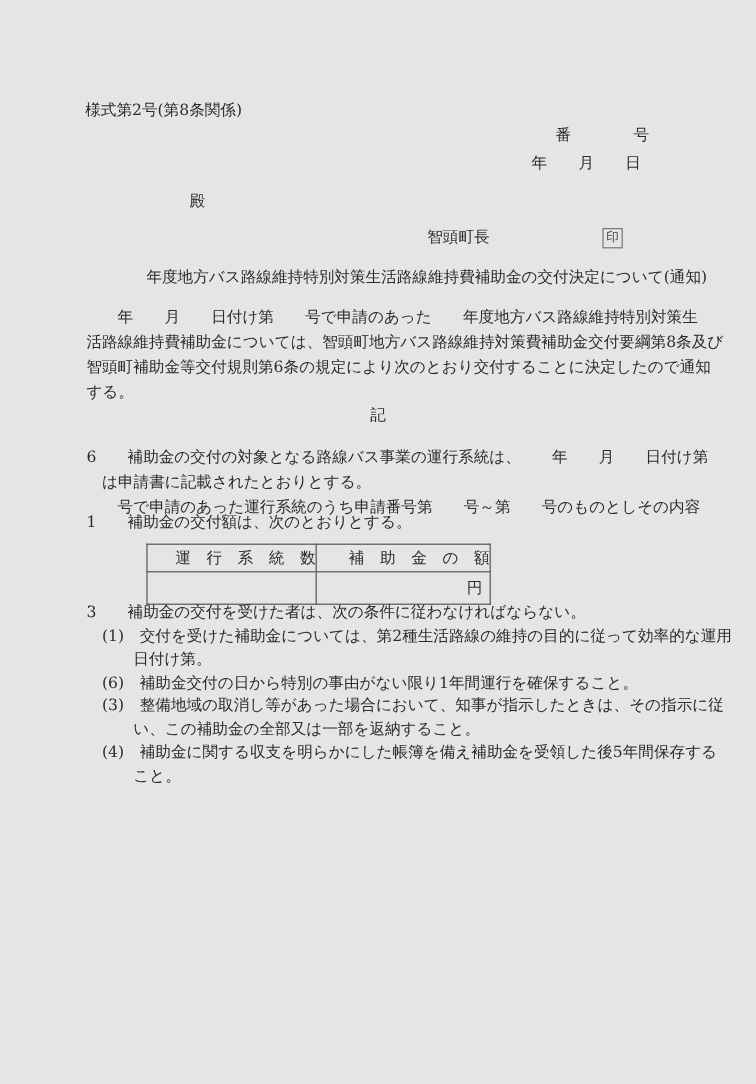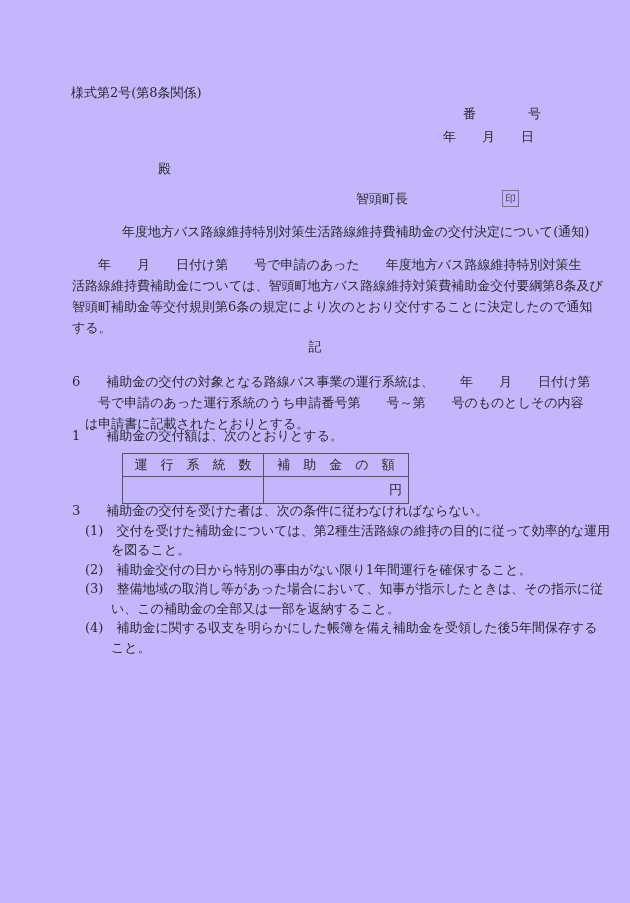--- a/index.html
+++ b/index.html
@@ -1,20 +1,20 @@
 <!DOCTYPE html>
 <html><head>
 <meta charset="utf-8">
 <style>
   html, body { margin: 0; padding: 0; background: #ffffff; }
   .page {
     position: relative;
     width: 630px;
     height: 903px;
-    background: #c4b5fd;
+    background: #e5e5e5;
     color: #2b2b2b;
     font-family: "DejaVu Serif", "Liberation Serif", serif;
     font-size: 13px;
     overflow: hidden;
   }
   .abs { position: absolute; }
   .line { white-space: pre; line-height: 21px; }
 
   .form-label   { left: 71px;  top: 82px; }
   .doc-number   { left: 443px; top: 103px; margin-left: 20px; }
@@ -41,21 +41,21 @@
     border-collapse: collapse;
     table-layout: fixed;
   }
   .grant-table th, .grant-table td {
     border: 1px solid #555;
     font-weight: normal;
     font-size: 13px;
     white-space: pre;
     padding: 0;
   }
-  .grant-table th { height: 22px; text-align: center; }
+  .grant-table th { height: 22px; text-align: right; }
   .grant-table td { height: 26px; }
   .col-systems { width: 140px; }
   .col-amount  { width: 138px; }
   .cell-amount { text-align: right; padding-right: 6px !important; }
 
   .item3 { left: 72px; top: 501px; }
   .item3 .line { line-height: 19.5px; }
 </style>
 </head>
 <body>
@@ -78,43 +78,43 @@
     <div class="line">　　年　　月　　日付け第　　号で申請のあった　　年度地方バス路線維持特別対策生</div>
     <div class="line">活路線維持費補助金については、智頭町地方バス路線維持対策費補助金交付要綱第8条及び</div>
     <div class="line">智頭町補助金等交付規則第6条の規定により次のとおり交付することに決定したので通知</div>
     <div class="line">する。</div>
   </div>
 
   <div class="abs line ki">記</div>
 
   <div class="abs item1">
     <div class="line">6　　補助金の交付の対象となる路線バス事業の運行系統は、　　年　　月　　日付け第</div>
+    <div class="line">　は申請書に記載されたとおりとする。</div>
     <div class="line">　　号で申請のあった運行系統のうち申請番号第　　号～第　　号のものとしその内容</div>
-    <div class="line">　は申請書に記載されたとおりとする。</div>
   </div>
 
   <div class="abs line item2">1　　補助金の交付額は、次のとおりとする。</div>
 
   <table class="abs grant-table">
     <tbody>
         <tr>
       <th class="col-systems">運　行　系　統　数</th>
       <th class="col-amount">補　助　金　の　額</th>
     </tr>
     <tr>
       <td class="col-systems"></td>
       <td class="col-amount cell-amount">円</td>
     </tr>
   </tbody>
     </table>
 
   <div class="abs item3">
     <div class="line">3　　補助金の交付を受けた者は、次の条件に従わなければならない。</div>
     <div class="line">　(1)　交付を受けた補助金については、第2種生活路線の維持の目的に従って効率的な運用</div>
-    <div class="line">　　　を図ること。</div>
-    <div class="line">　(2)　補助金交付の日から特別の事由がない限り1年間運行を確保すること。</div>
+    <div class="line">　　　日付け第。</div>
+    <div class="line">　(6)　補助金交付の日から特別の事由がない限り1年間運行を確保すること。</div>
     <div class="line">　(3)　整備地域の取消し等があった場合において、知事が指示したときは、その指示に従</div>
     <div class="line">　　　い、この補助金の全部又は一部を返納すること。</div>
     <div class="line">　(4)　補助金に関する収支を明らかにした帳簿を備え補助金を受領した後5年間保存する</div>
     <div class="line">　　　こと。</div>
   </div>
 
 </div>
 
 </body></html>

